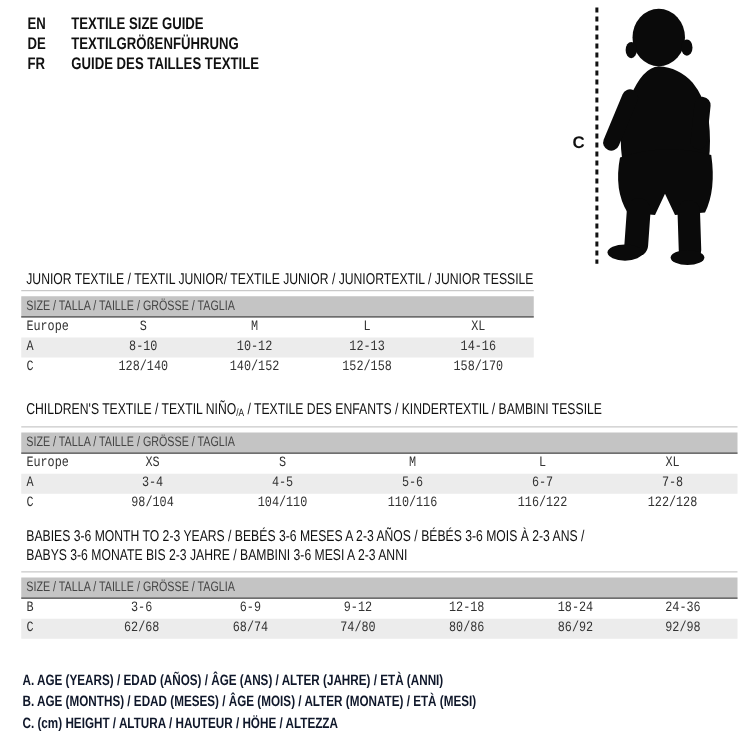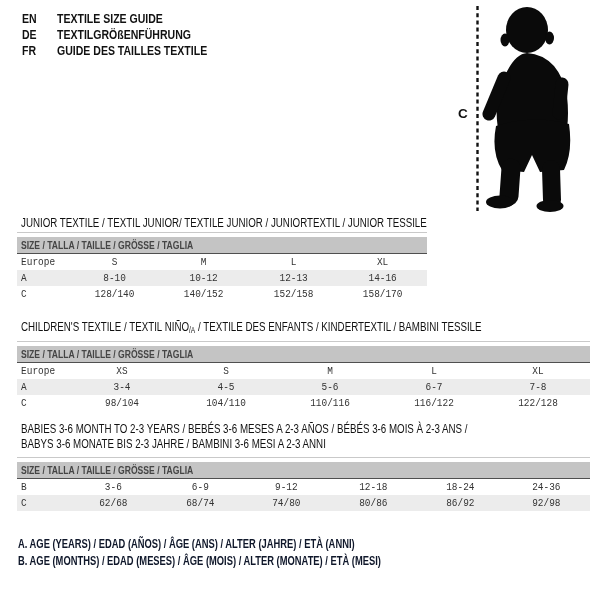--- a/index.html
+++ b/index.html
@@ -18,21 +18,21 @@
   .figure{position:absolute;left:440px;top:0;width:160px;height:215px;}
 
   
   .sec-title{position:absolute;left:21px;font-weight:normal;font-size:12.5px;line-height:15px;color:#111;}
   .t-sub{font-size:8.5px;vertical-align:-2px;}
 
   
   .tbl{position:absolute;left:17px;}
   .rule{height:1px;background:#c9c9c9;margin-bottom:4px;}
   .size-bar{height:16px;line-height:16px;background:#c4c4c4;border-bottom:1.5px solid #4f4f4f;
-            padding-left:4px;font-size:11px;font-weight:bold;color:#454545;}
+            padding-left:4px;font-size:11px;font-weight:normal;color:#454545;}
   .t-row{display:flex;height:16px;line-height:16px;font-size:11.5px;color:#333;font-family:Liberation Mono, monospace;}
   .t-row.shaded{background:#ececec;}
   .t-label{width:53px;padding-left:5px;box-sizing:border-box;transform:scaleX(0.82);transform-origin:left center;}
   .t-cell{flex:1;text-align:center;}
 
   
   .legend{position:absolute;left:18px;top:536px;}
   .legend-line{height:17px;line-height:17px;font-size:12px;font-weight:bold;color:#0f172a;}
 </style>
 </head>
@@ -165,15 +165,16 @@
       <div class="t-cell cxc">74/80</div>
       <div class="t-cell cxc">80/86</div>
       <div class="t-cell cxc">86/92</div>
       <div class="t-cell cxc">92/98</div>
     </div>
   </div>
 
   <div class="legend">
     <div class="legend-line"><span class="cx">A. AGE (YEARS) / EDAD (AÑOS) / ÂGE (ANS) / ALTER (JAHRE) / ETÀ (ANNI)</span></div>
     <div class="legend-line"><span class="cx">B. AGE (MONTHS) / EDAD (MESES) / ÂGE (MOIS) / ALTER (MONATE) / ETÀ (MESI)</span></div>
+    <div class="legend-line"><span class="cx">C. (cm) HEIGHT / ALTURA / HAUTEUR / HÖHE / ALTEZZA</span></div>
   </div>
 
 </div>
 
 </body></html>

